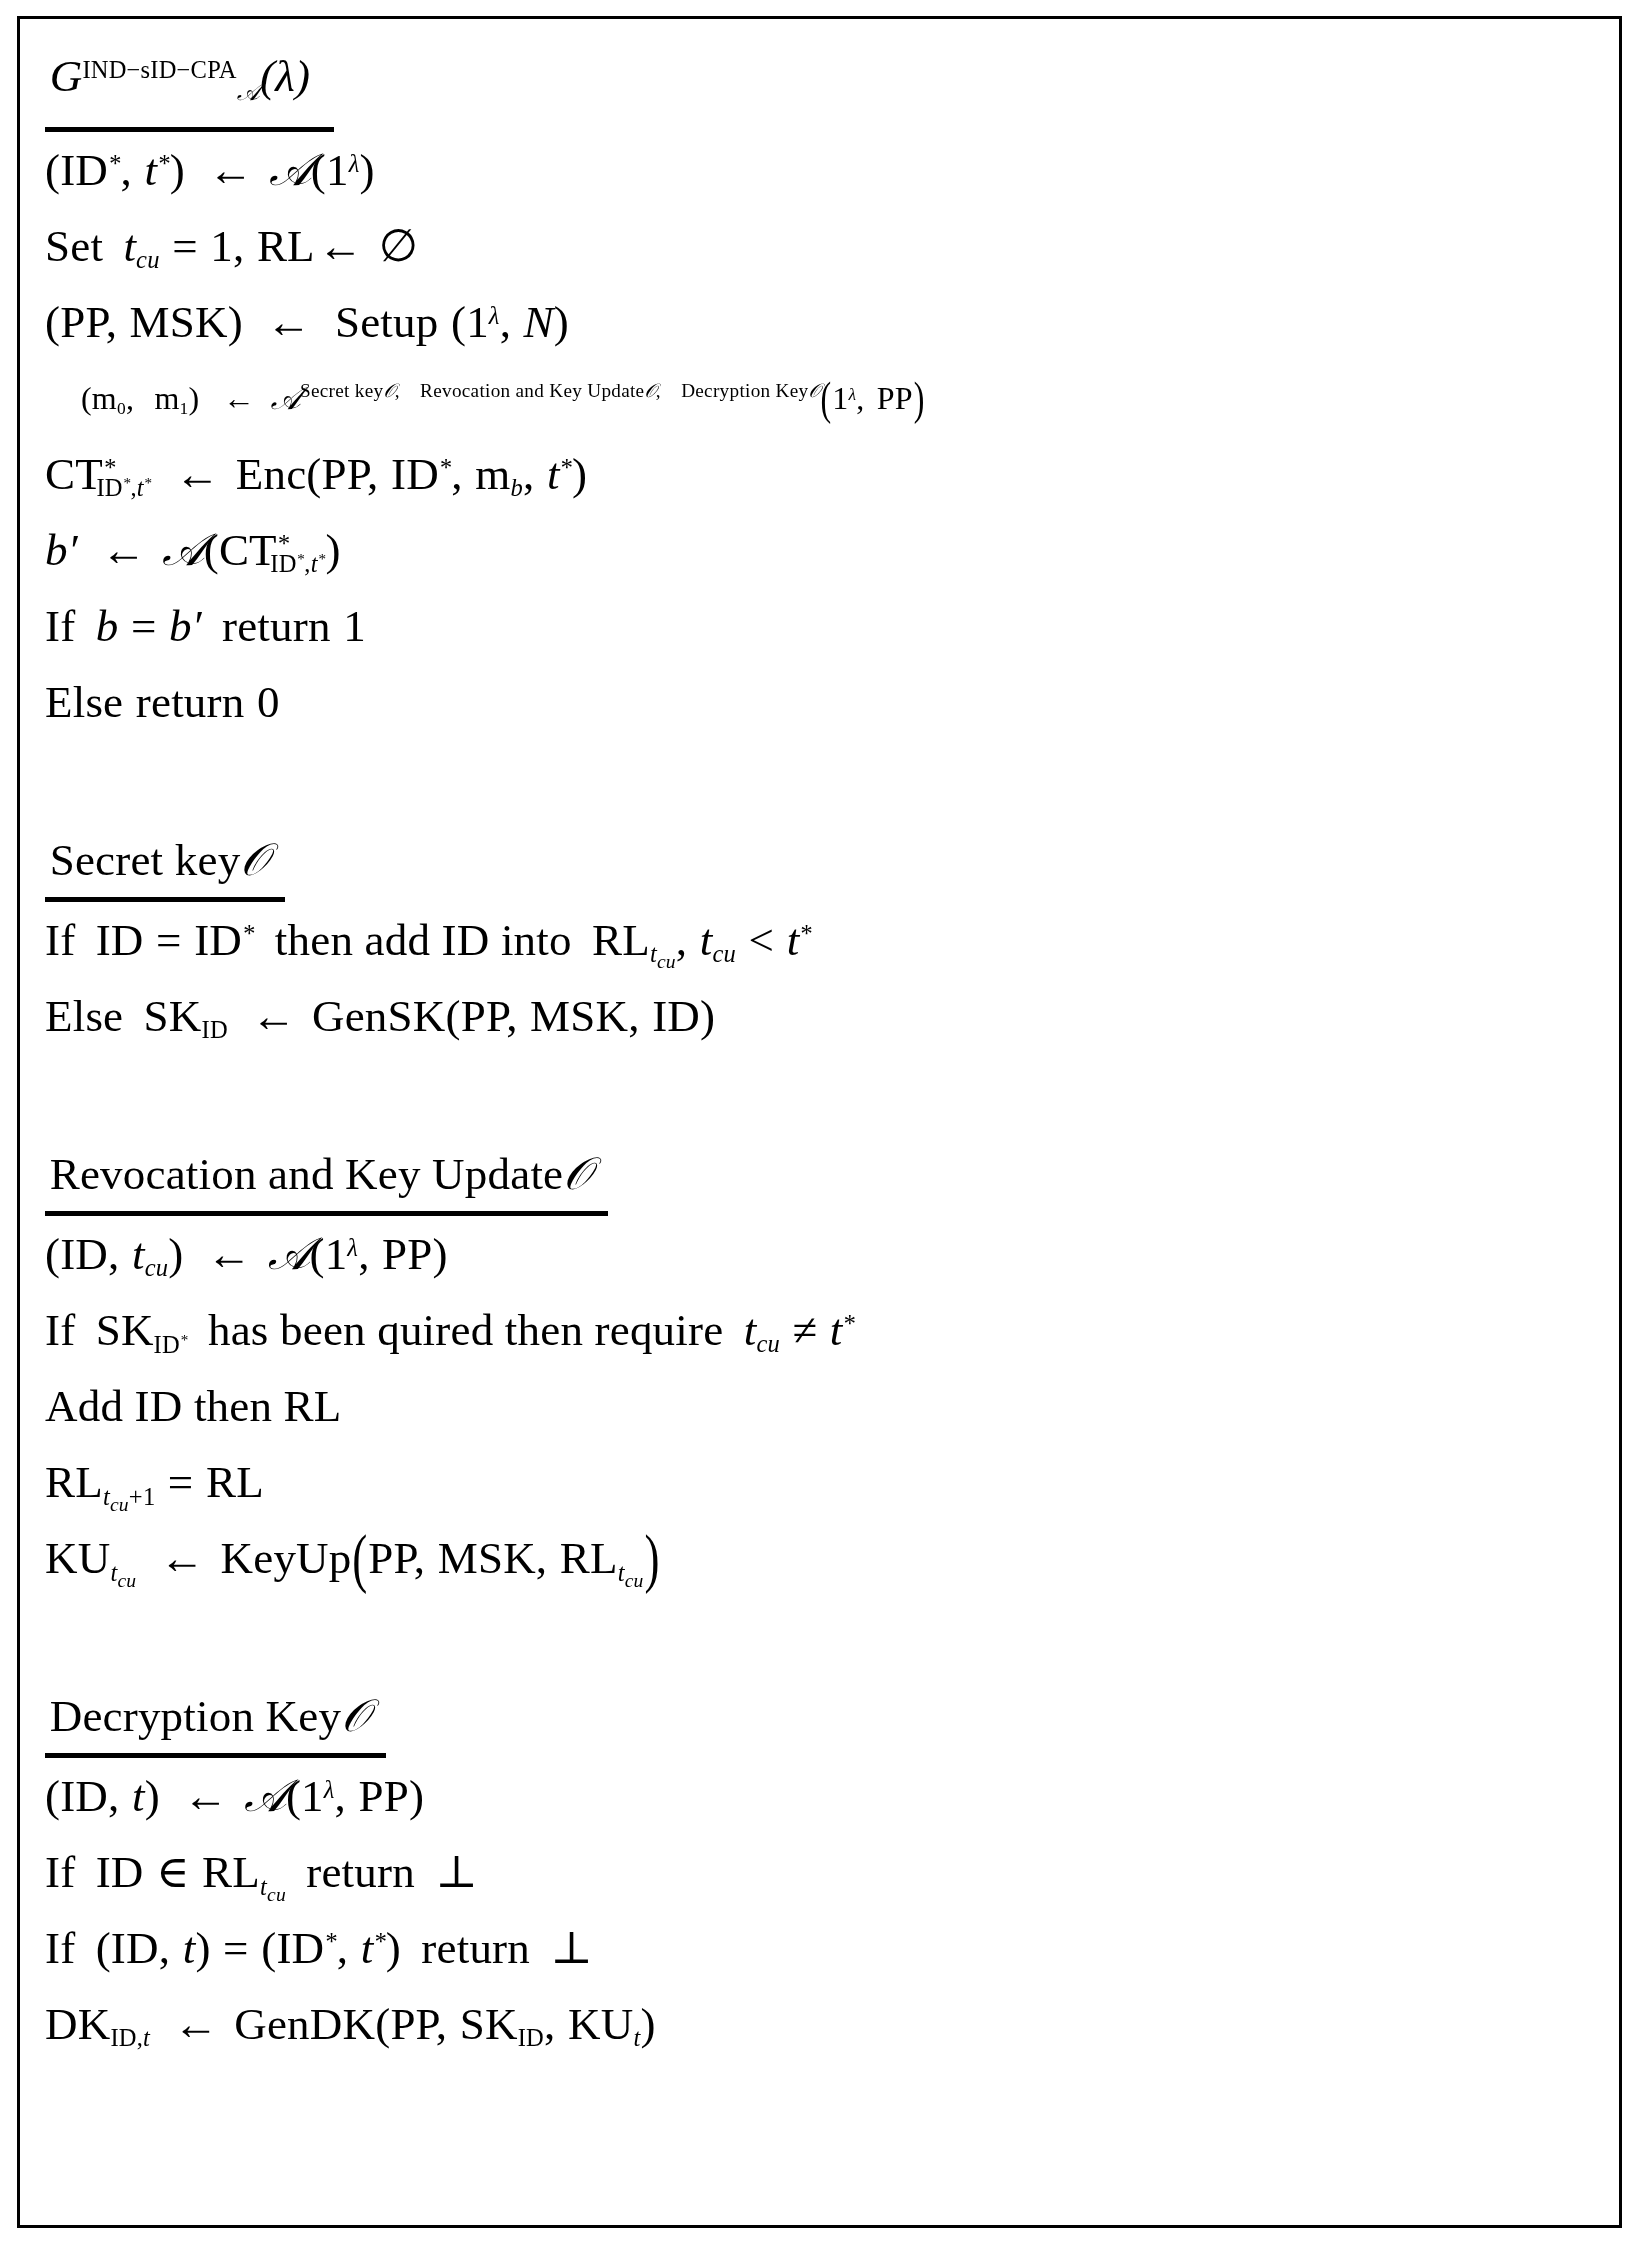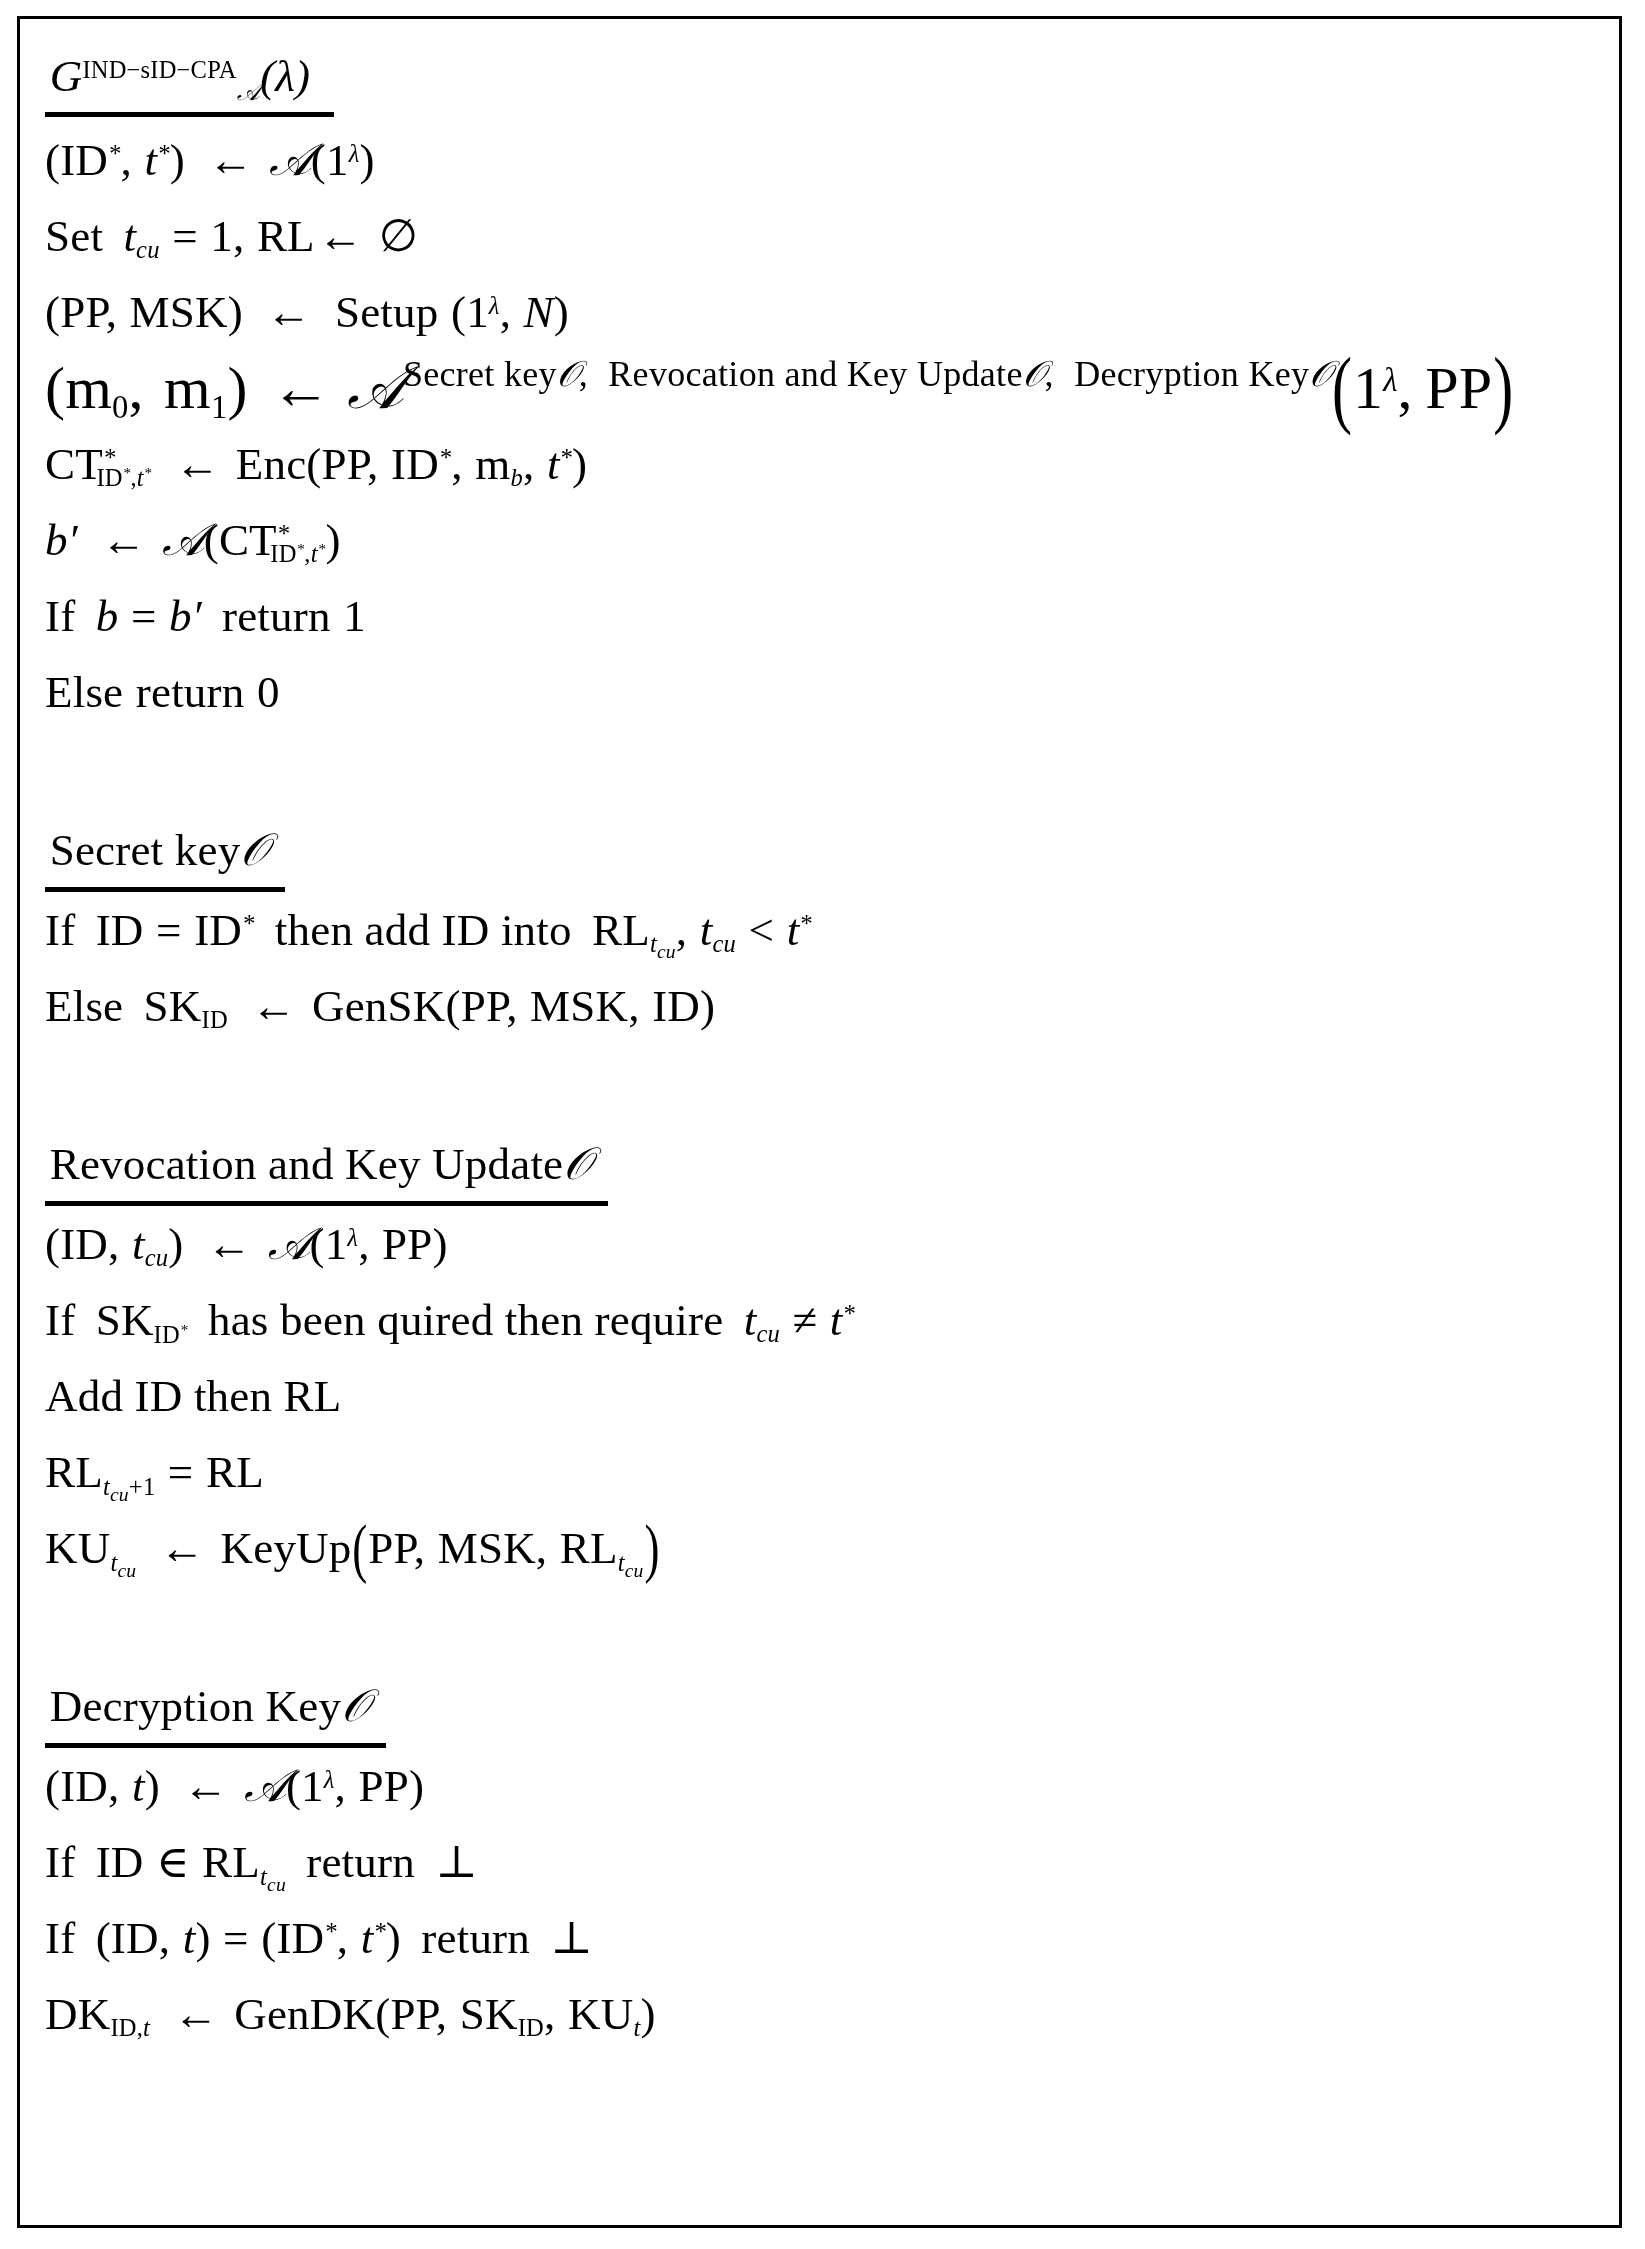--- a/index.html
+++ b/index.html
@@ -47,21 +47,21 @@
 
   
   .heading {
     display: inline-block;
     border-bottom: 5.5px solid #000000;
     padding: 0 17px 2.3px 4.7px;
     line-height: 69px;
   }
   .heading.title-head {
     padding-right: 23.5px;
-    padding-bottom: 1px;
+    padding-bottom: 16px;
   }
 
   
   .mi { font-style: italic; }
   .mr { font-style: normal; }
   .cal {
     font-family: "Liberation Serif", "DejaVu Serif", serif;
     font-style: italic;
     letter-spacing: -0.8px;
   }
@@ -114,21 +114,21 @@
     </div>
 
     <div class="line">
       <span class="mr">Set</span><span class="sp-m"></span><span class="mi">t</span><sub class="sb">cu</sub><span class="sp-s"></span><span class="mr">=</span><span class="sp-s"></span><span class="mr">1</span><span class="mr">,</span><span class="sp-s"></span><span class="mr">RL</span><span class="arrow">←</span><span class="sp-s"></span><span class="mr">∅</span>
     </div>
 
     <div class="line">
       <span class="mr">(</span><span class="mr">PP</span><span class="mr">,</span><span class="sp-s"></span><span class="mr">MSK</span><span class="mr">)</span><span class="sp-m"></span><span class="arrow">←</span><span class="sp-m"></span><span class="mr">Setup</span><span class="sp-s"></span><span class="mr">(</span><span class="mr">1</span><sup class="sp">λ</sup><span class="mr">,</span><span class="sp-s"></span><span class="mi">N</span><span class="mr">)</span>
     </div>
 
-    <div class="line" style="font-size:60px;">
+    <div class="line" style="font-size:32px;margin-left:36px;">
       <span class="mr">(</span><span class="mr">m</span><sub class="sb up">0</sub><span class="mr">,</span><span class="sp-m"></span><span class="mr">m</span><sub class="sb up">1</sub><span class="mr">)</span><span class="sp-m"></span><span class="arrow">←</span><span class="sp-s"></span><span class="cal">𝒜</span><span class="orcsup"><span>Secret key</span><span class="cal">𝒪</span><span>,</span><span class="sp-m"></span><span>Revocation and Key Update</span><span class="cal">𝒪</span><span>,</span><span class="sp-m"></span><span>Decryption Key</span><span class="cal">𝒪</span></span><span class="bigparen">(</span><span class="mr">1</span><sup class="sp">λ</sup><span class="mr">,</span><span class="sp-s"></span><span class="mr">PP</span><span class="bigparen">)</span>
     </div>
 
     <div class="line">
       <span class="mr">CT</span><sup class="sp star">*</sup><sub class="sb up" style="margin-left:-19px;"><span class="mr">ID</span><sup class="sp star" style="font-size:0.62em;">*</sup><span>,</span><span class="mi">t</span><sup class="sp star" style="font-size:0.62em;">*</sup></sub><span class="sp-m"></span><span class="arrow">←</span><span class="sp-s"></span><span class="mr">Enc</span><span class="mr">(</span><span class="mr">PP</span><span class="mr">,</span><span class="sp-s"></span><span class="mr">ID</span><sup class="sp star">*</sup><span class="mr">,</span><span class="sp-s"></span><span class="mr">m</span><sub class="sb">b</sub><span class="mr">,</span><span class="sp-s"></span><span class="mi">t</span><sup class="sp star">*</sup><span class="mr">)</span>
     </div>
 
     <div class="line">
       <span class="mi">b</span><span class="mi">′</span><span class="sp-m"></span><span class="arrow">←</span><span class="sp-s"></span><span class="cal">𝒜</span><span class="mr">(</span><span class="mr">CT</span><sup class="sp star">*</sup><sub class="sb up" style="margin-left:-19px;"><span class="mr">ID</span><sup class="sp star" style="font-size:0.62em;">*</sup><span>,</span><span class="mi">t</span><sup class="sp star" style="font-size:0.62em;">*</sup></sub><span class="mr">)</span>
     </div>

